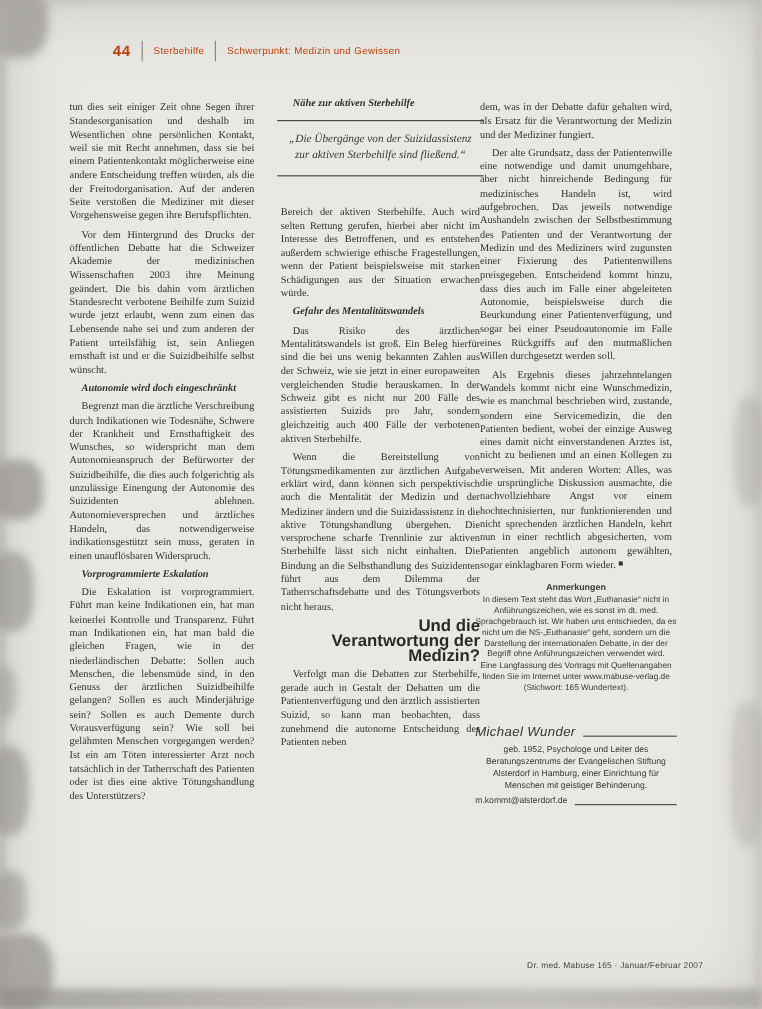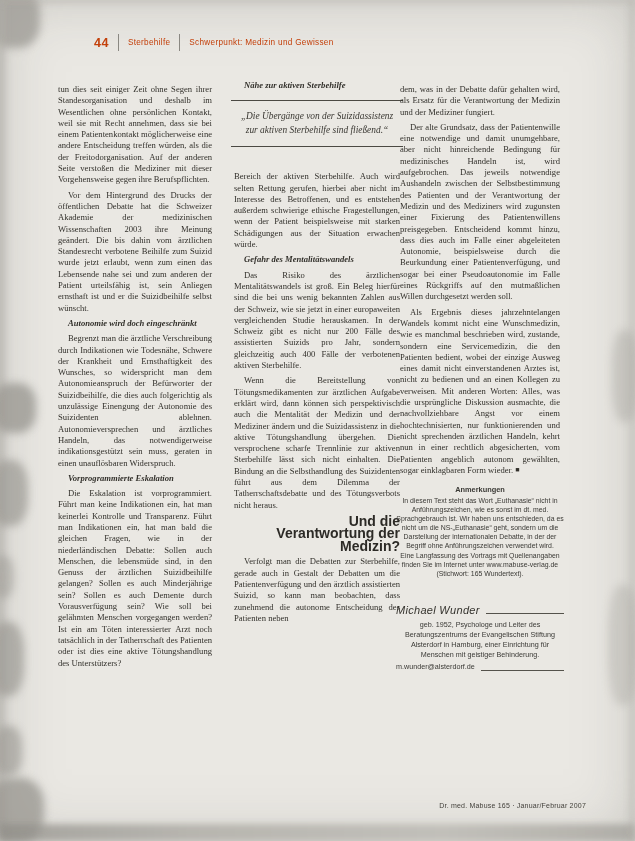--- a/index.html
+++ b/index.html
@@ -114,21 +114,21 @@
         <p>Eine Langfassung des Vortrags mit Quellenangaben finden Sie im Internet unter www.mabuse-verlag.de (Stichwort: 165 Wundertext).</p>
       </div>
 
       <div class="author">
         <div class="rulerow">
           <span class="author-name">Michael Wunder</span>
           <span class="rule-fill"></span>
         </div>
         <p class="author-bio">geb. 1952, Psychologe und Leiter des Beratungszentrums der Evangelischen Stiftung Alsterdorf in Hamburg, einer Einrichtung für Menschen mit geistiger Behinderung.</p>
         <div class="rulerow">
-          <span class="author-email">m.wunder@alsterdorf.de</span>
+          <span class="author-email">m.kommt@alsterdorf.de</span>
           <span class="rule-fill"></span>
         </div>
       </div>
     </div>
 
     <div class="footer">Dr. med. Mabuse 165 · Januar/Februar 2007</div>
 
     <div class="blob b-corner"></div>
     <div class="strip s-left"></div>
     <div class="blob b-l1"></div>

